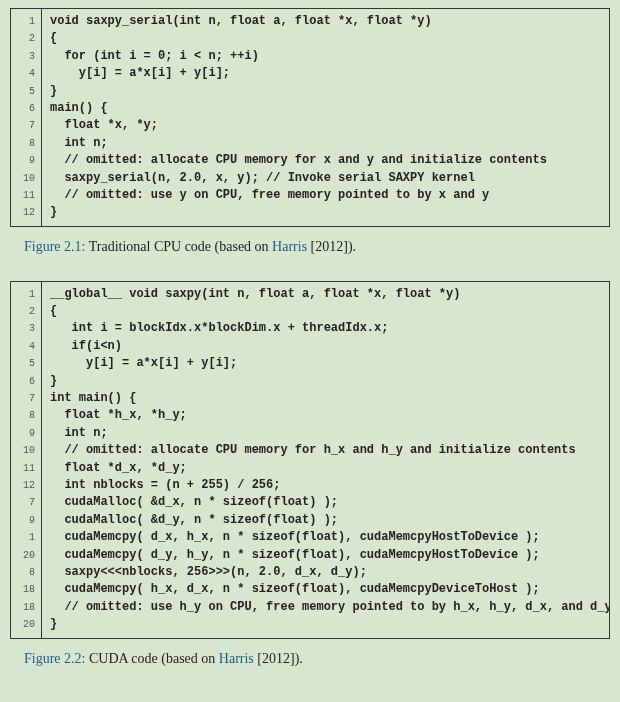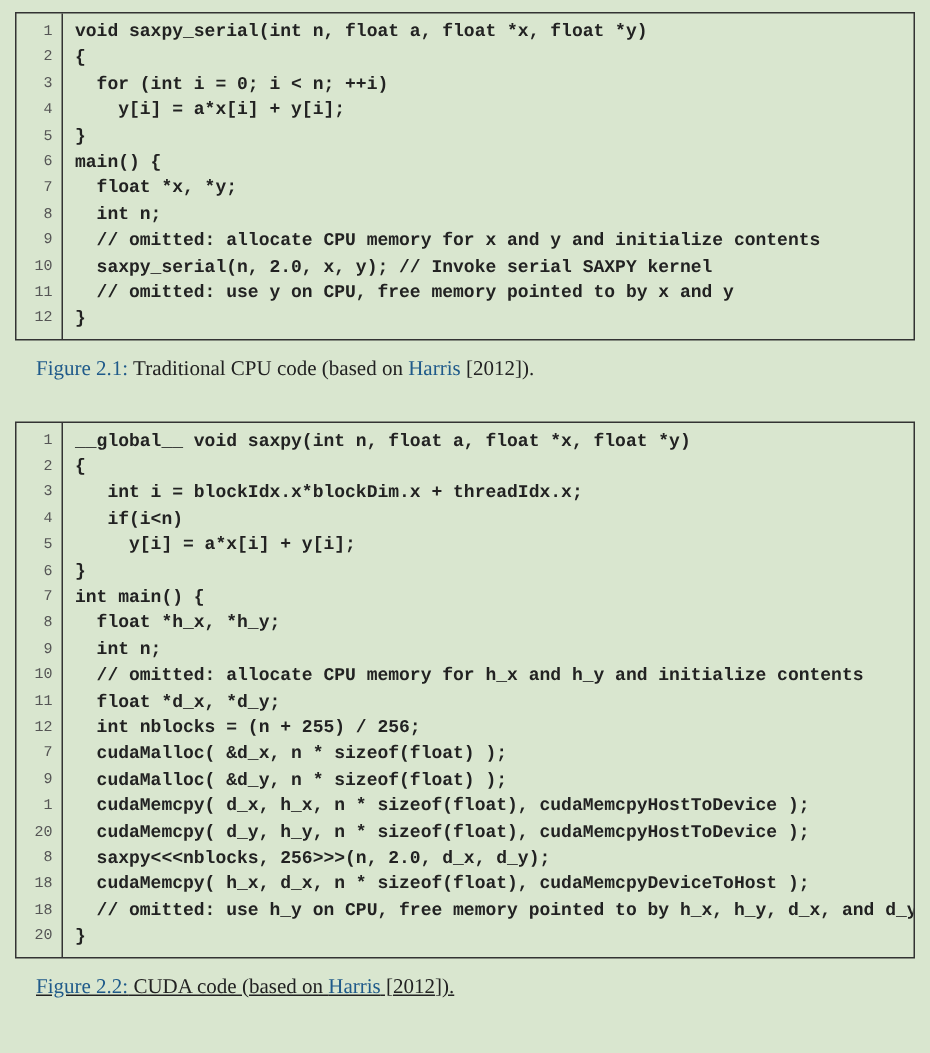--- a/index.html
+++ b/index.html
@@ -120,15 +120,15 @@
   cudaMalloc( &amp;d_x, n * sizeof(float) );
   cudaMalloc( &amp;d_y, n * sizeof(float) );
   cudaMemcpy( d_x, h_x, n * sizeof(float), cudaMemcpyHostToDevice );
   cudaMemcpy( d_y, h_y, n * sizeof(float), cudaMemcpyHostToDevice );
   saxpy&lt;&lt;&lt;nblocks, 256&gt;&gt;&gt;(n, 2.0, d_x, d_y);
   cudaMemcpy( h_x, d_x, n * sizeof(float), cudaMemcpyDeviceToHost );
   // omitted: use h_y on CPU, free memory pointed to by h_x, h_y, d_x, and d_y
 }</div>
 </div>
 
-<div class="caption" style="margin-bottom:4px;text-decoration:underline;">
+<div class="caption" style="margin-bottom:4px;">
   <span class="fig-label">Figure 2.2:</span><span> CUDA code (based on </span><span class="link">Harris</span><span> [2012]).</span>
 </div>
 
 </body></html>

